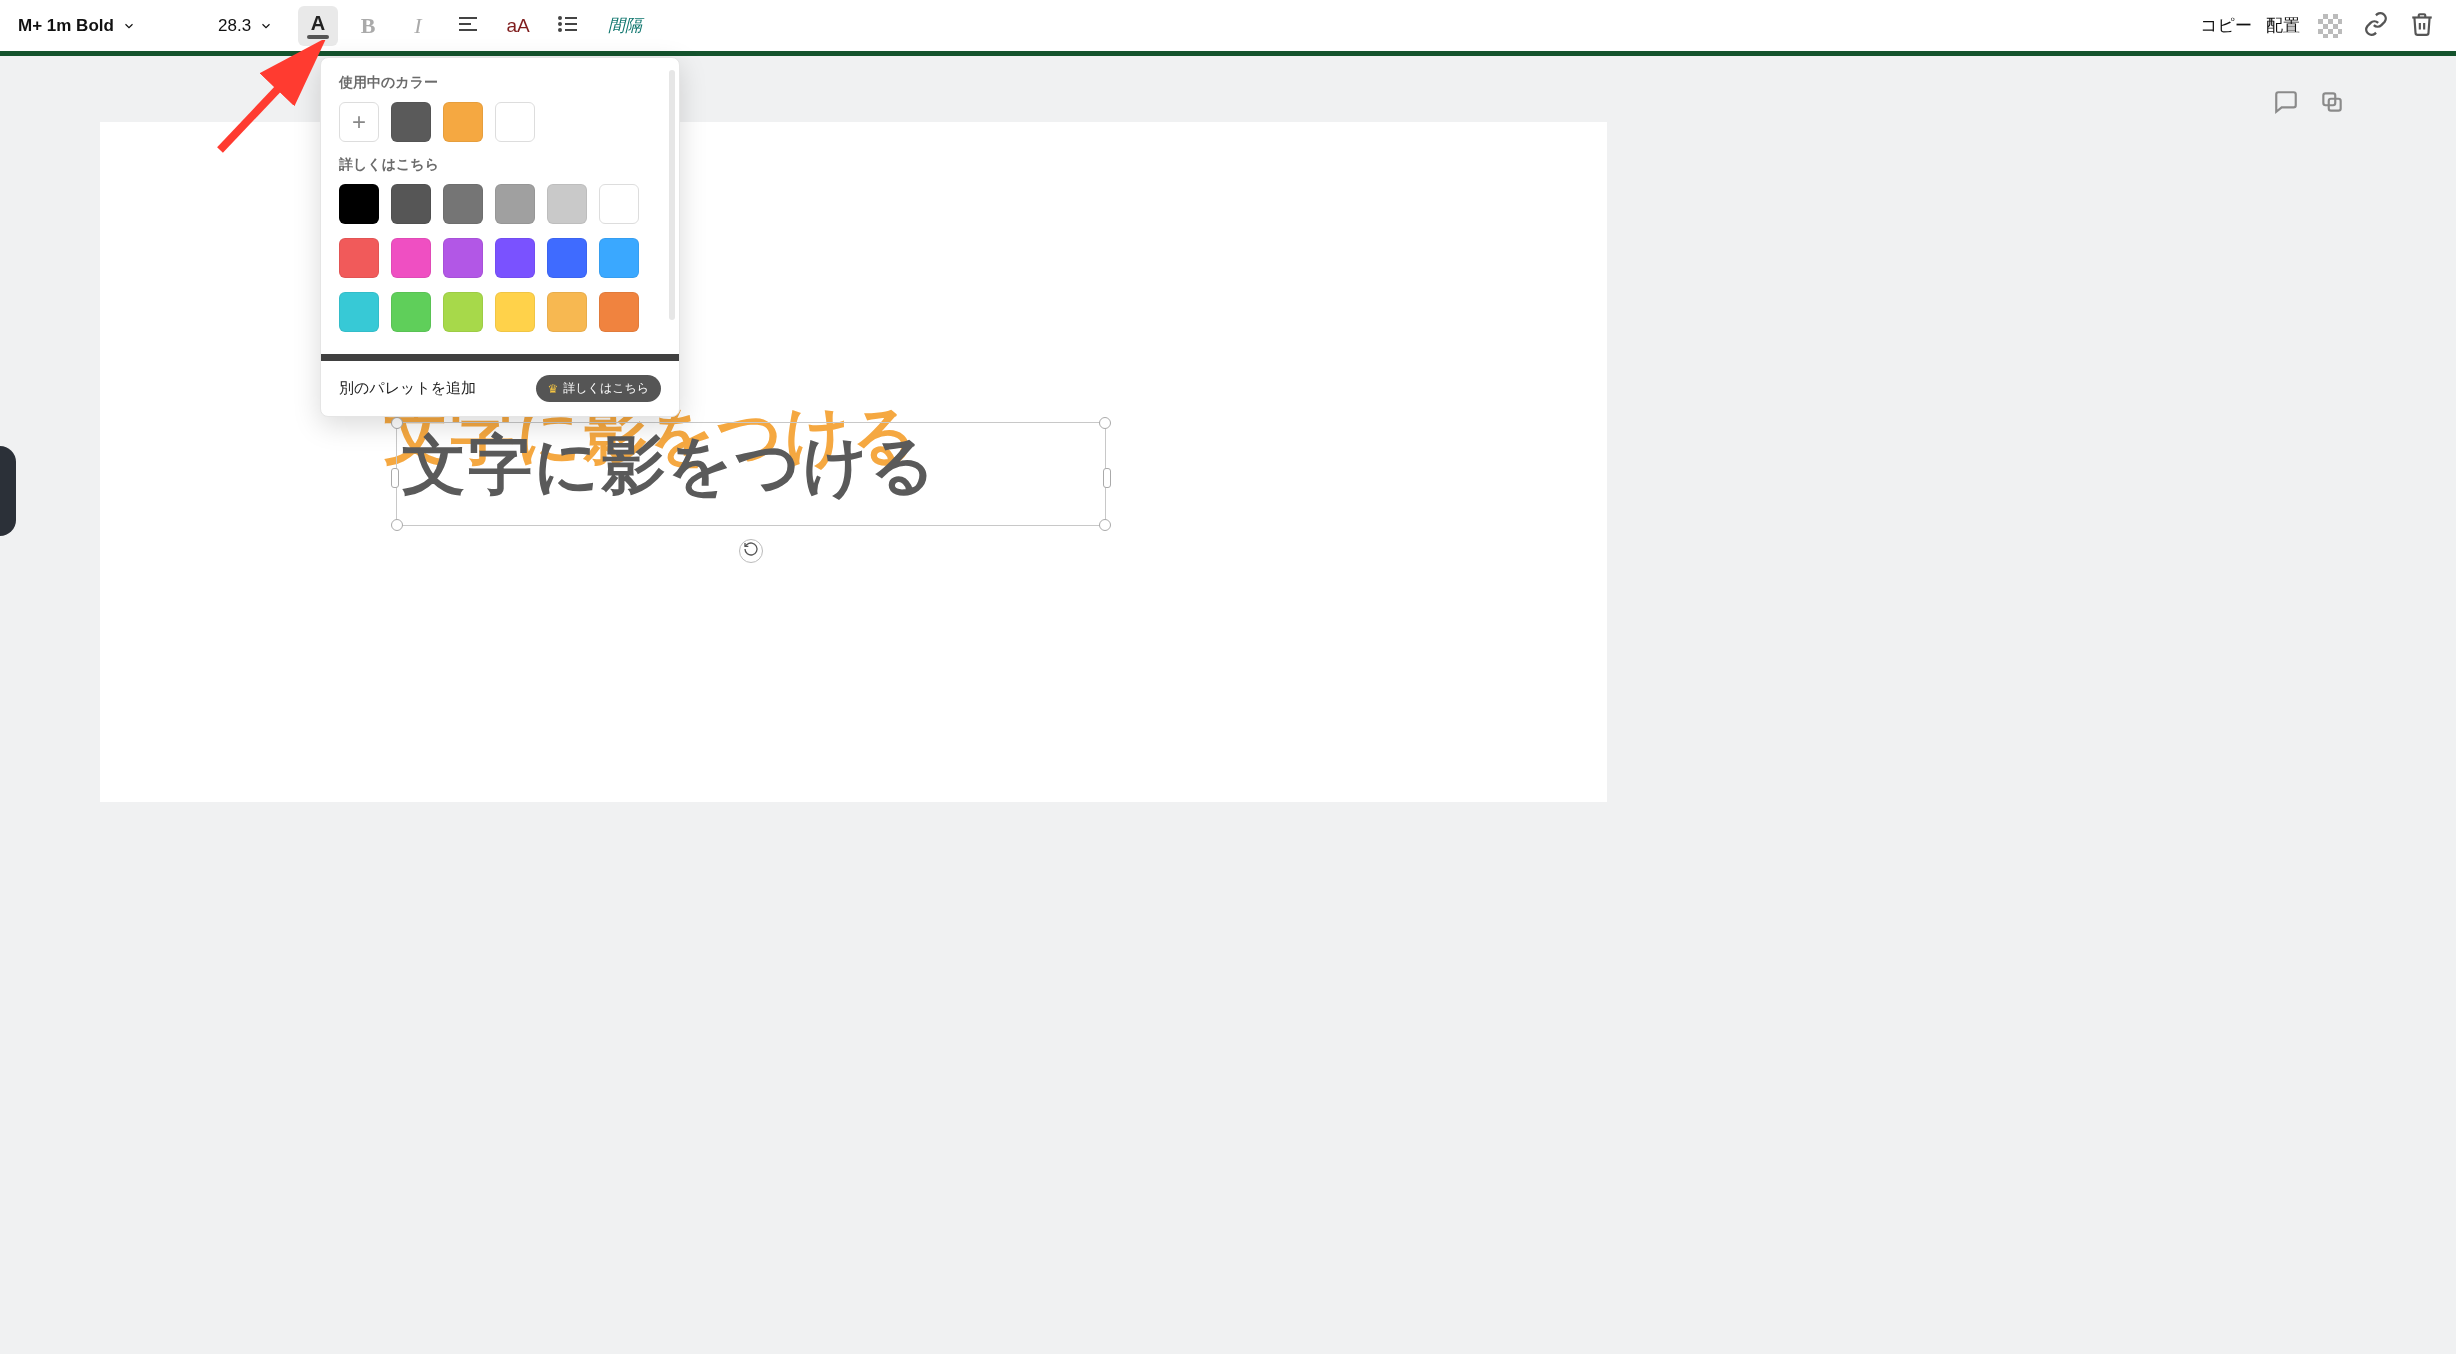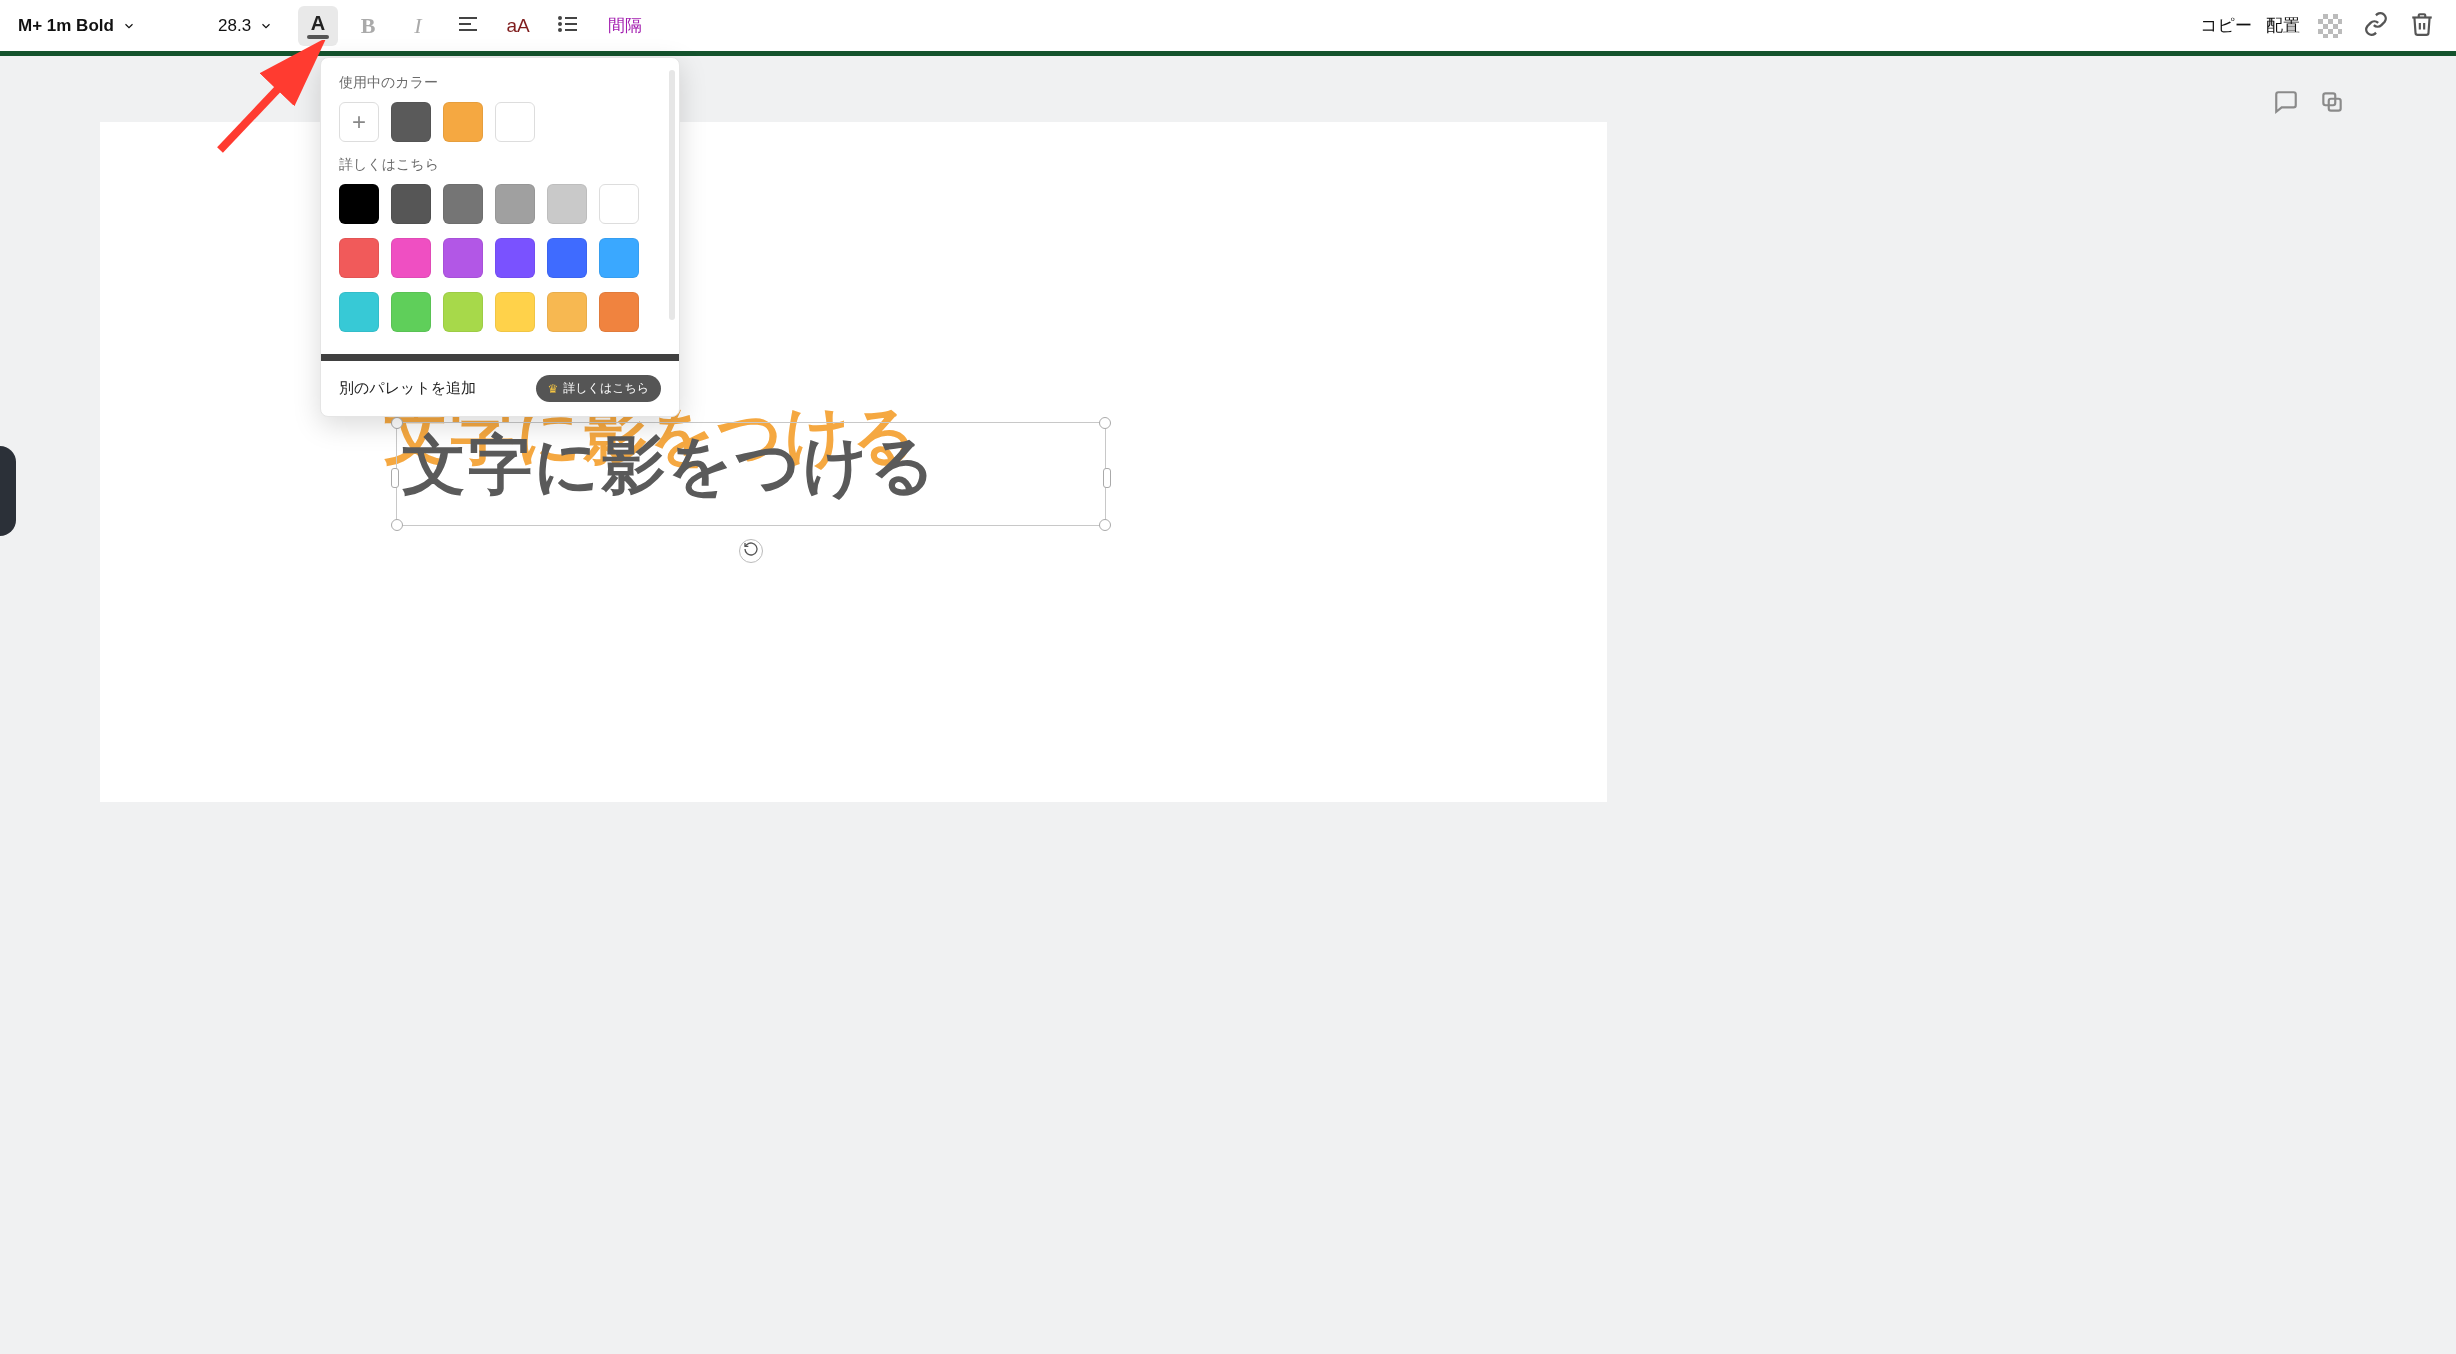--- a/index.html
+++ b/index.html
@@ -58,21 +58,21 @@
   .text-color-btn .letter {
     font-size: 20px; font-weight: 700; color: #222; line-height: 1;
   }
   .text-color-btn .underline-bar {
     width: 22px; height: 4px; background: #555; border-radius: 2px;
   }
 
   .tb-bold { font-size: 22px; font-weight: 800; color: #aaa; font-family: Georgia, serif;}
   .tb-italic { font-size: 22px; font-style: italic; font-family: Georgia, serif; color: #aaa; }
   .tb-case { font-size: 19px; color: #7f1d1d; }
-  .tb-text-btn { font-size: 17px; color: #a21caf; padding: 0 10px; cursor: pointer; }
+  .tb-text-btn { font-size: 17px; color: #0f766e; padding: 0 10px; cursor: pointer; font-style: italic; }
 
   .toolbar-spacer { flex: 1; }
 
   .tb-right { display: flex; align-items: center; gap: 14px; }
   .tb-right .label-btn { font-size: 17px; color: #111; font-weight: 400; cursor: pointer; }
   .tb-right .icon-btn {
     width: 32px; height: 32px;
     display: inline-flex; align-items: center; justify-content: center;
     cursor: pointer; color: #555;
   }
@@ -180,21 +180,21 @@
     width: 360px;
     background: #fff;
     border: 1px solid #e5e5e5;
     border-radius: 8px;
     box-shadow: 0 8px 28px rgba(0,0,0,.15);
     z-index: 20;
     padding-bottom: 0;
   }
   .popover-scroll { padding: 16px 18px 8px 18px; }
   .pop-section-title {
-    font-size: 14px; color: #6b6b6b; font-weight: 400;
+    font-size: 14px; color: #6b6b6b; font-weight: 700;
     margin-bottom: 10px;
   }
   .swatch-row {
     display: flex; flex-wrap: wrap; gap: 12px;
     margin-bottom: 14px;
   }
   .swatch {
     width: 40px; height: 40px;
     border-radius: 6px;
     cursor: pointer;

